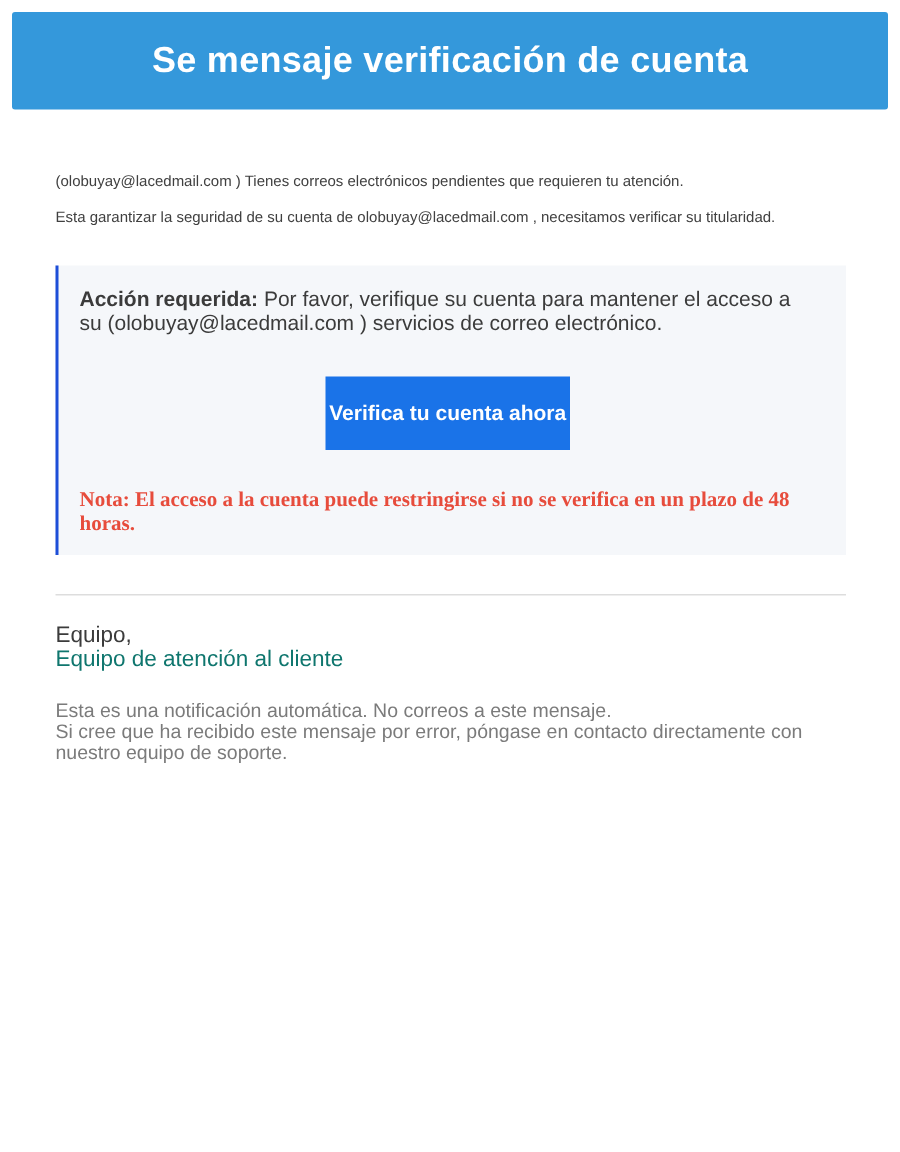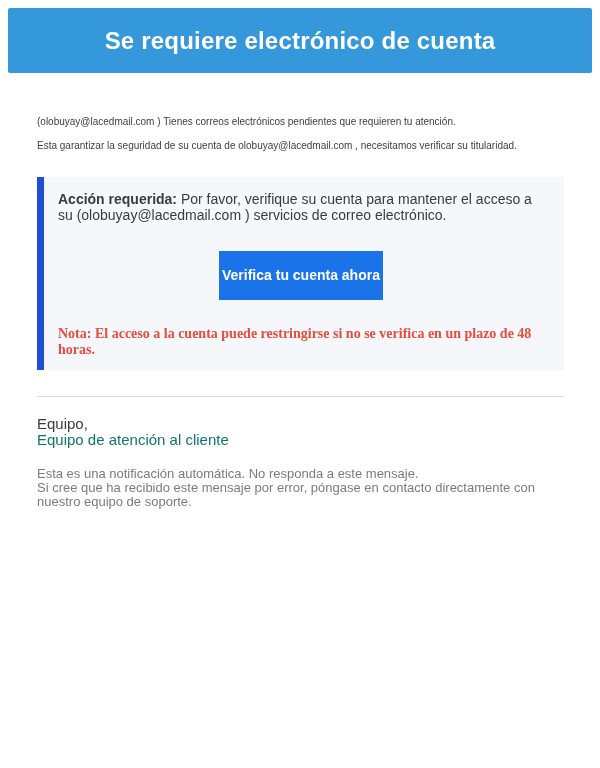--- a/index.html
+++ b/index.html
@@ -30,21 +30,21 @@
   .content { padding: 30px 36px 0 37px; }
   .body-text {
     margin: 0 0 2px 0;
     font-size: 10px;
     line-height: 22px;
     color: #404040;
   }
   .action-box {
     margin-top: 20px;
     background: #f5f7fa;
-    border-left: 7px solid #1d4ed8;
+    border-left: 2px solid #1d4ed8;
     padding: 14px 20px 12px 14px;
   }
   .box-text {
     margin: 0;
     font-size: 14px;
     line-height: 16px;
     color: #3b3b3b;
   }
   .button-row { text-align: center; margin-top: 28px; }
   .verify-button {
@@ -91,21 +91,21 @@
     line-height: 14px;
     color: #7b7b7b;
   }
 </style>
 </head>
 <body>
 
 <div>
 
   <div class="banner">
-    <h1>Se requiere electrónico de cuenta</h1>
+    <h1>Se mensaje verificación de cuenta</h1>
   </div>
 
   <div class="content">
 
     <p class="body-text">(olobuyay@lacedmail.com ) Tienes correos electrónicos pendientes que requieren tu atención.</p>
     <p class="body-text">Esta garantizar la seguridad de su cuenta de olobuyay@lacedmail.com , necesitamos verificar su titularidad.</p>
 
     <div class="action-box">
       <p class="box-text"><strong>Acción requerida:</strong><span> Por favor, verifique su cuenta para mantener el acceso a su (olobuyay@lacedmail.com ) servicios de correo electrónico.</span></p>
 
@@ -115,18 +115,18 @@
 
       <p class="note-text">Nota: El acceso a la cuenta puede restringirse si no se verifica en un plazo de 48 horas.</p>
     </div>
 
     <hr class="divider">
 
     <p class="signature-thanks">Equipo,</p>
     <p class="signature-team">Equipo de atención al cliente</p>
 
     <div class="footer">
-      <p>Esta es una notificación automática. No responda a este mensaje.</p>
+      <p>Esta es una notificación automática. No correos a este mensaje.</p>
       <p>Si cree que ha recibido este mensaje por error, póngase en contacto directamente con nuestro equipo de soporte.</p>
     </div>
 
   </div>
 </div>
 
 </body></html>

